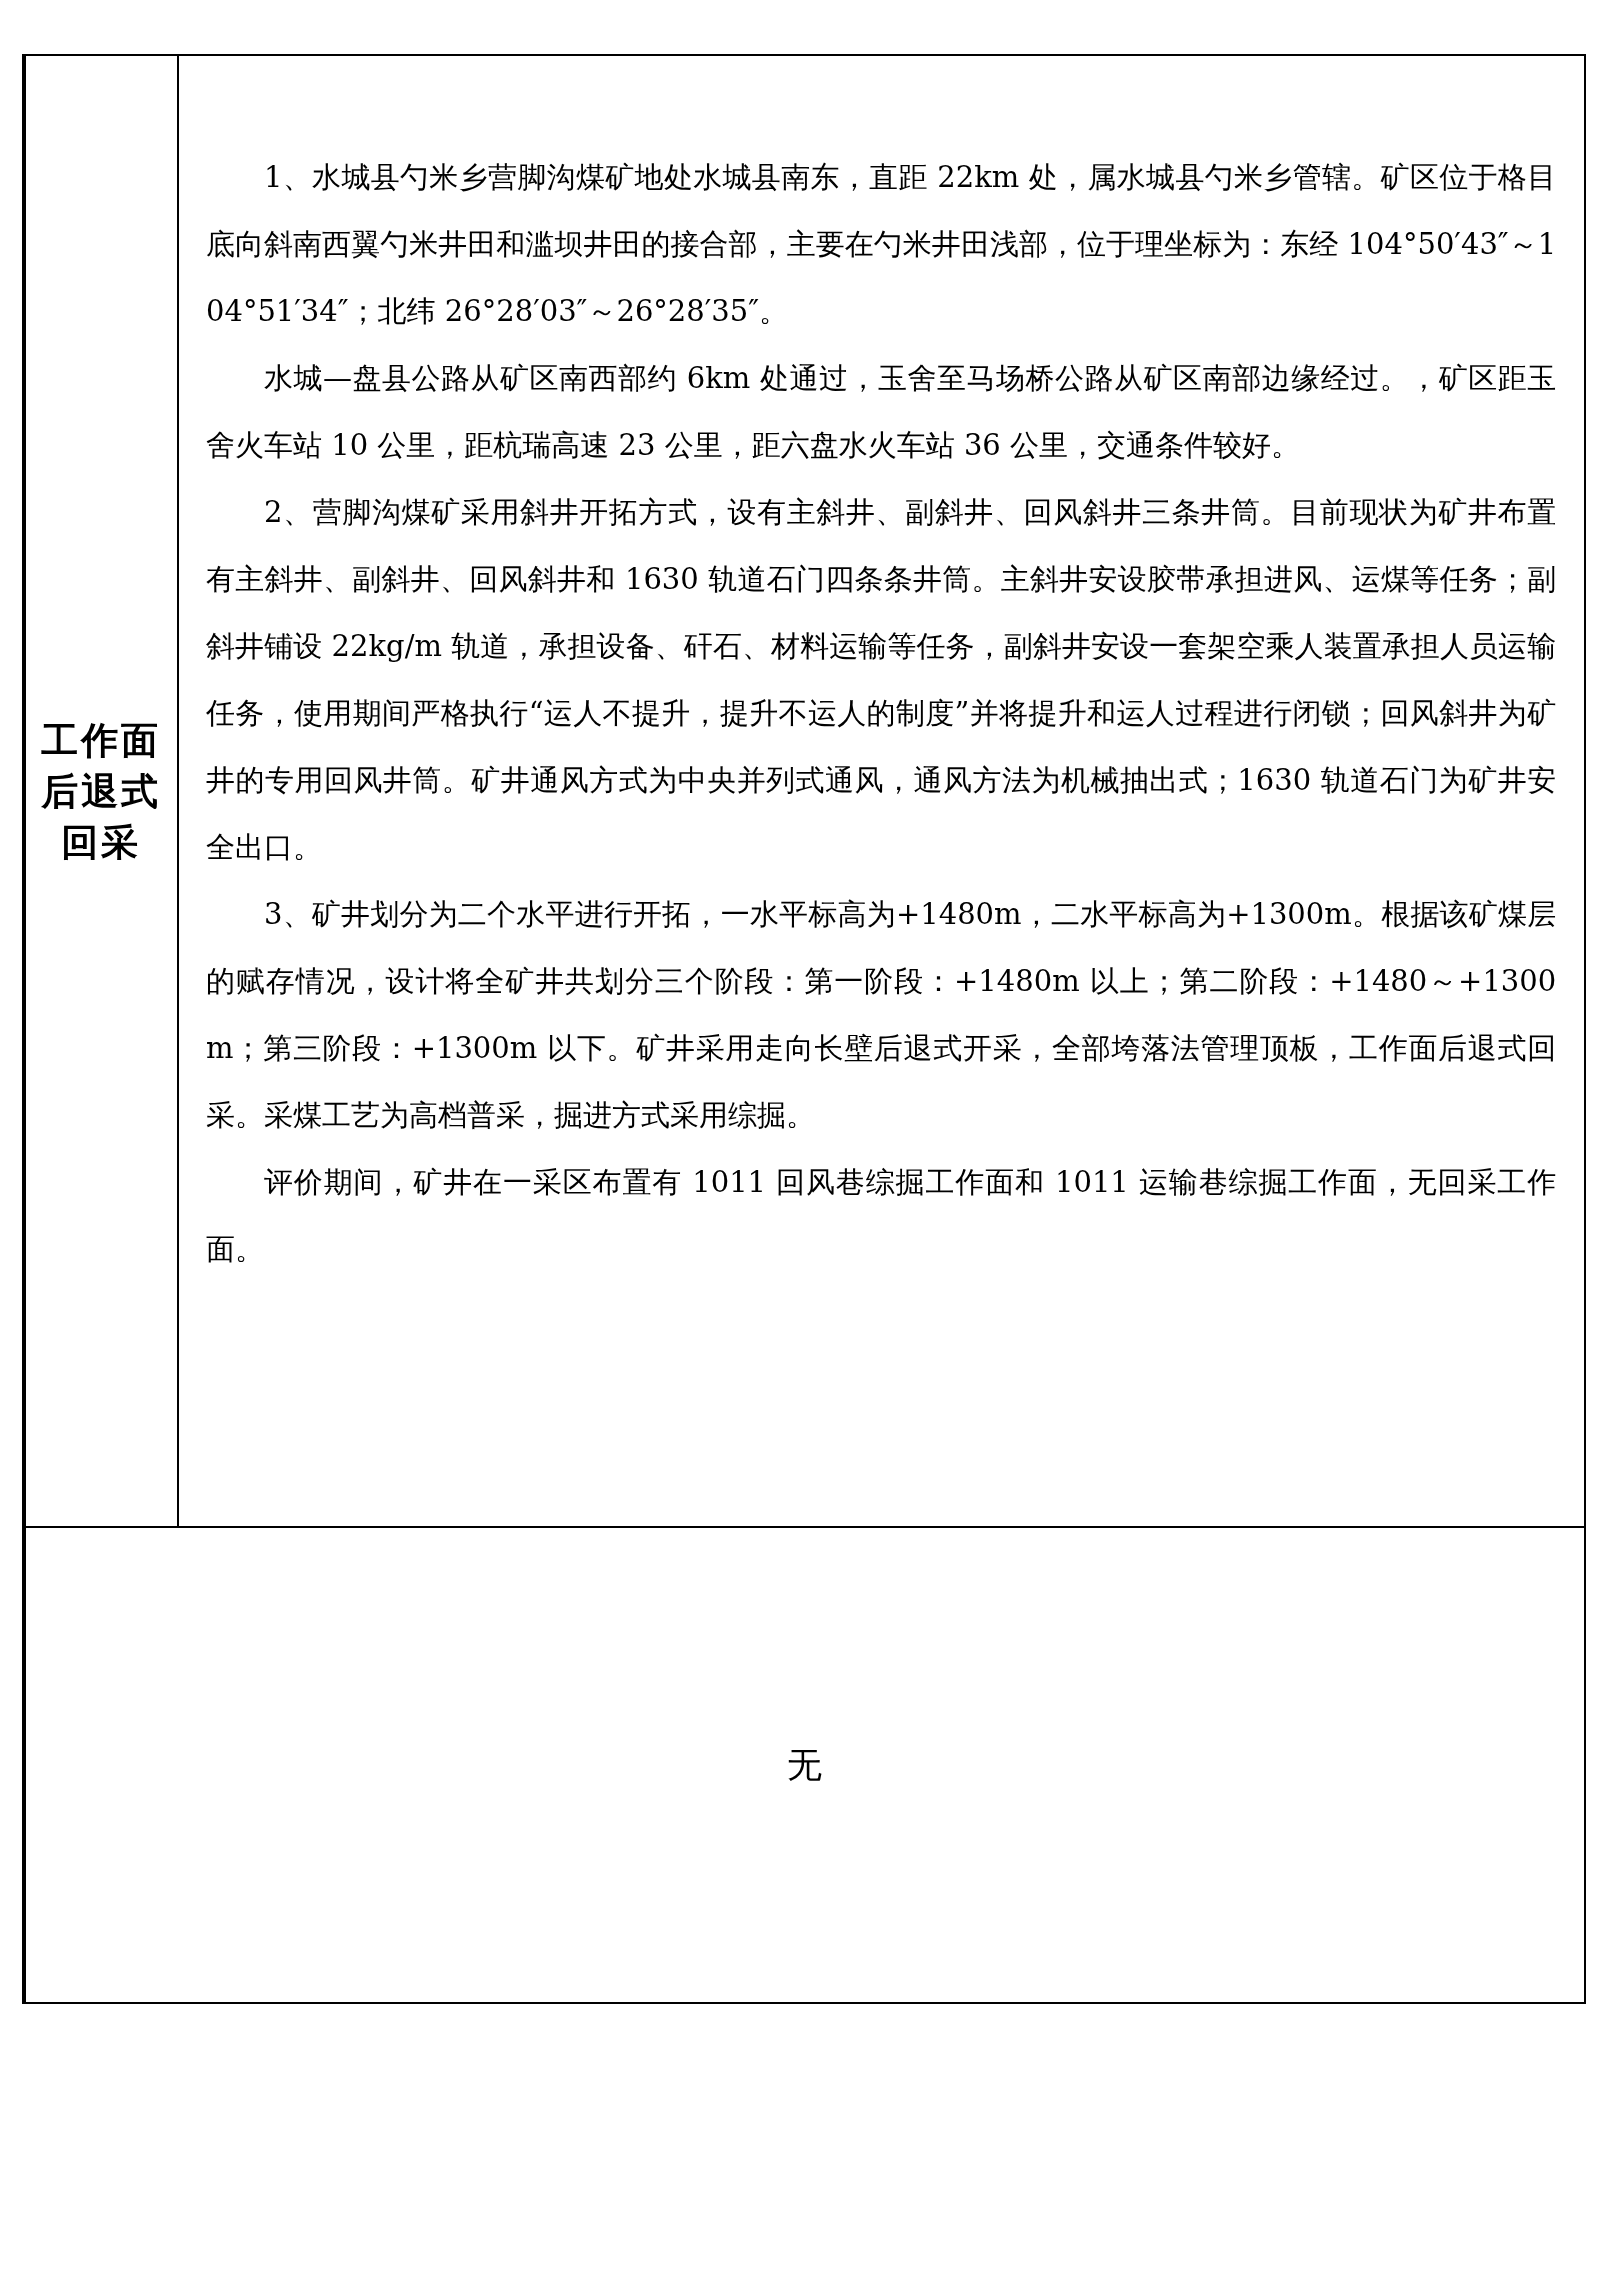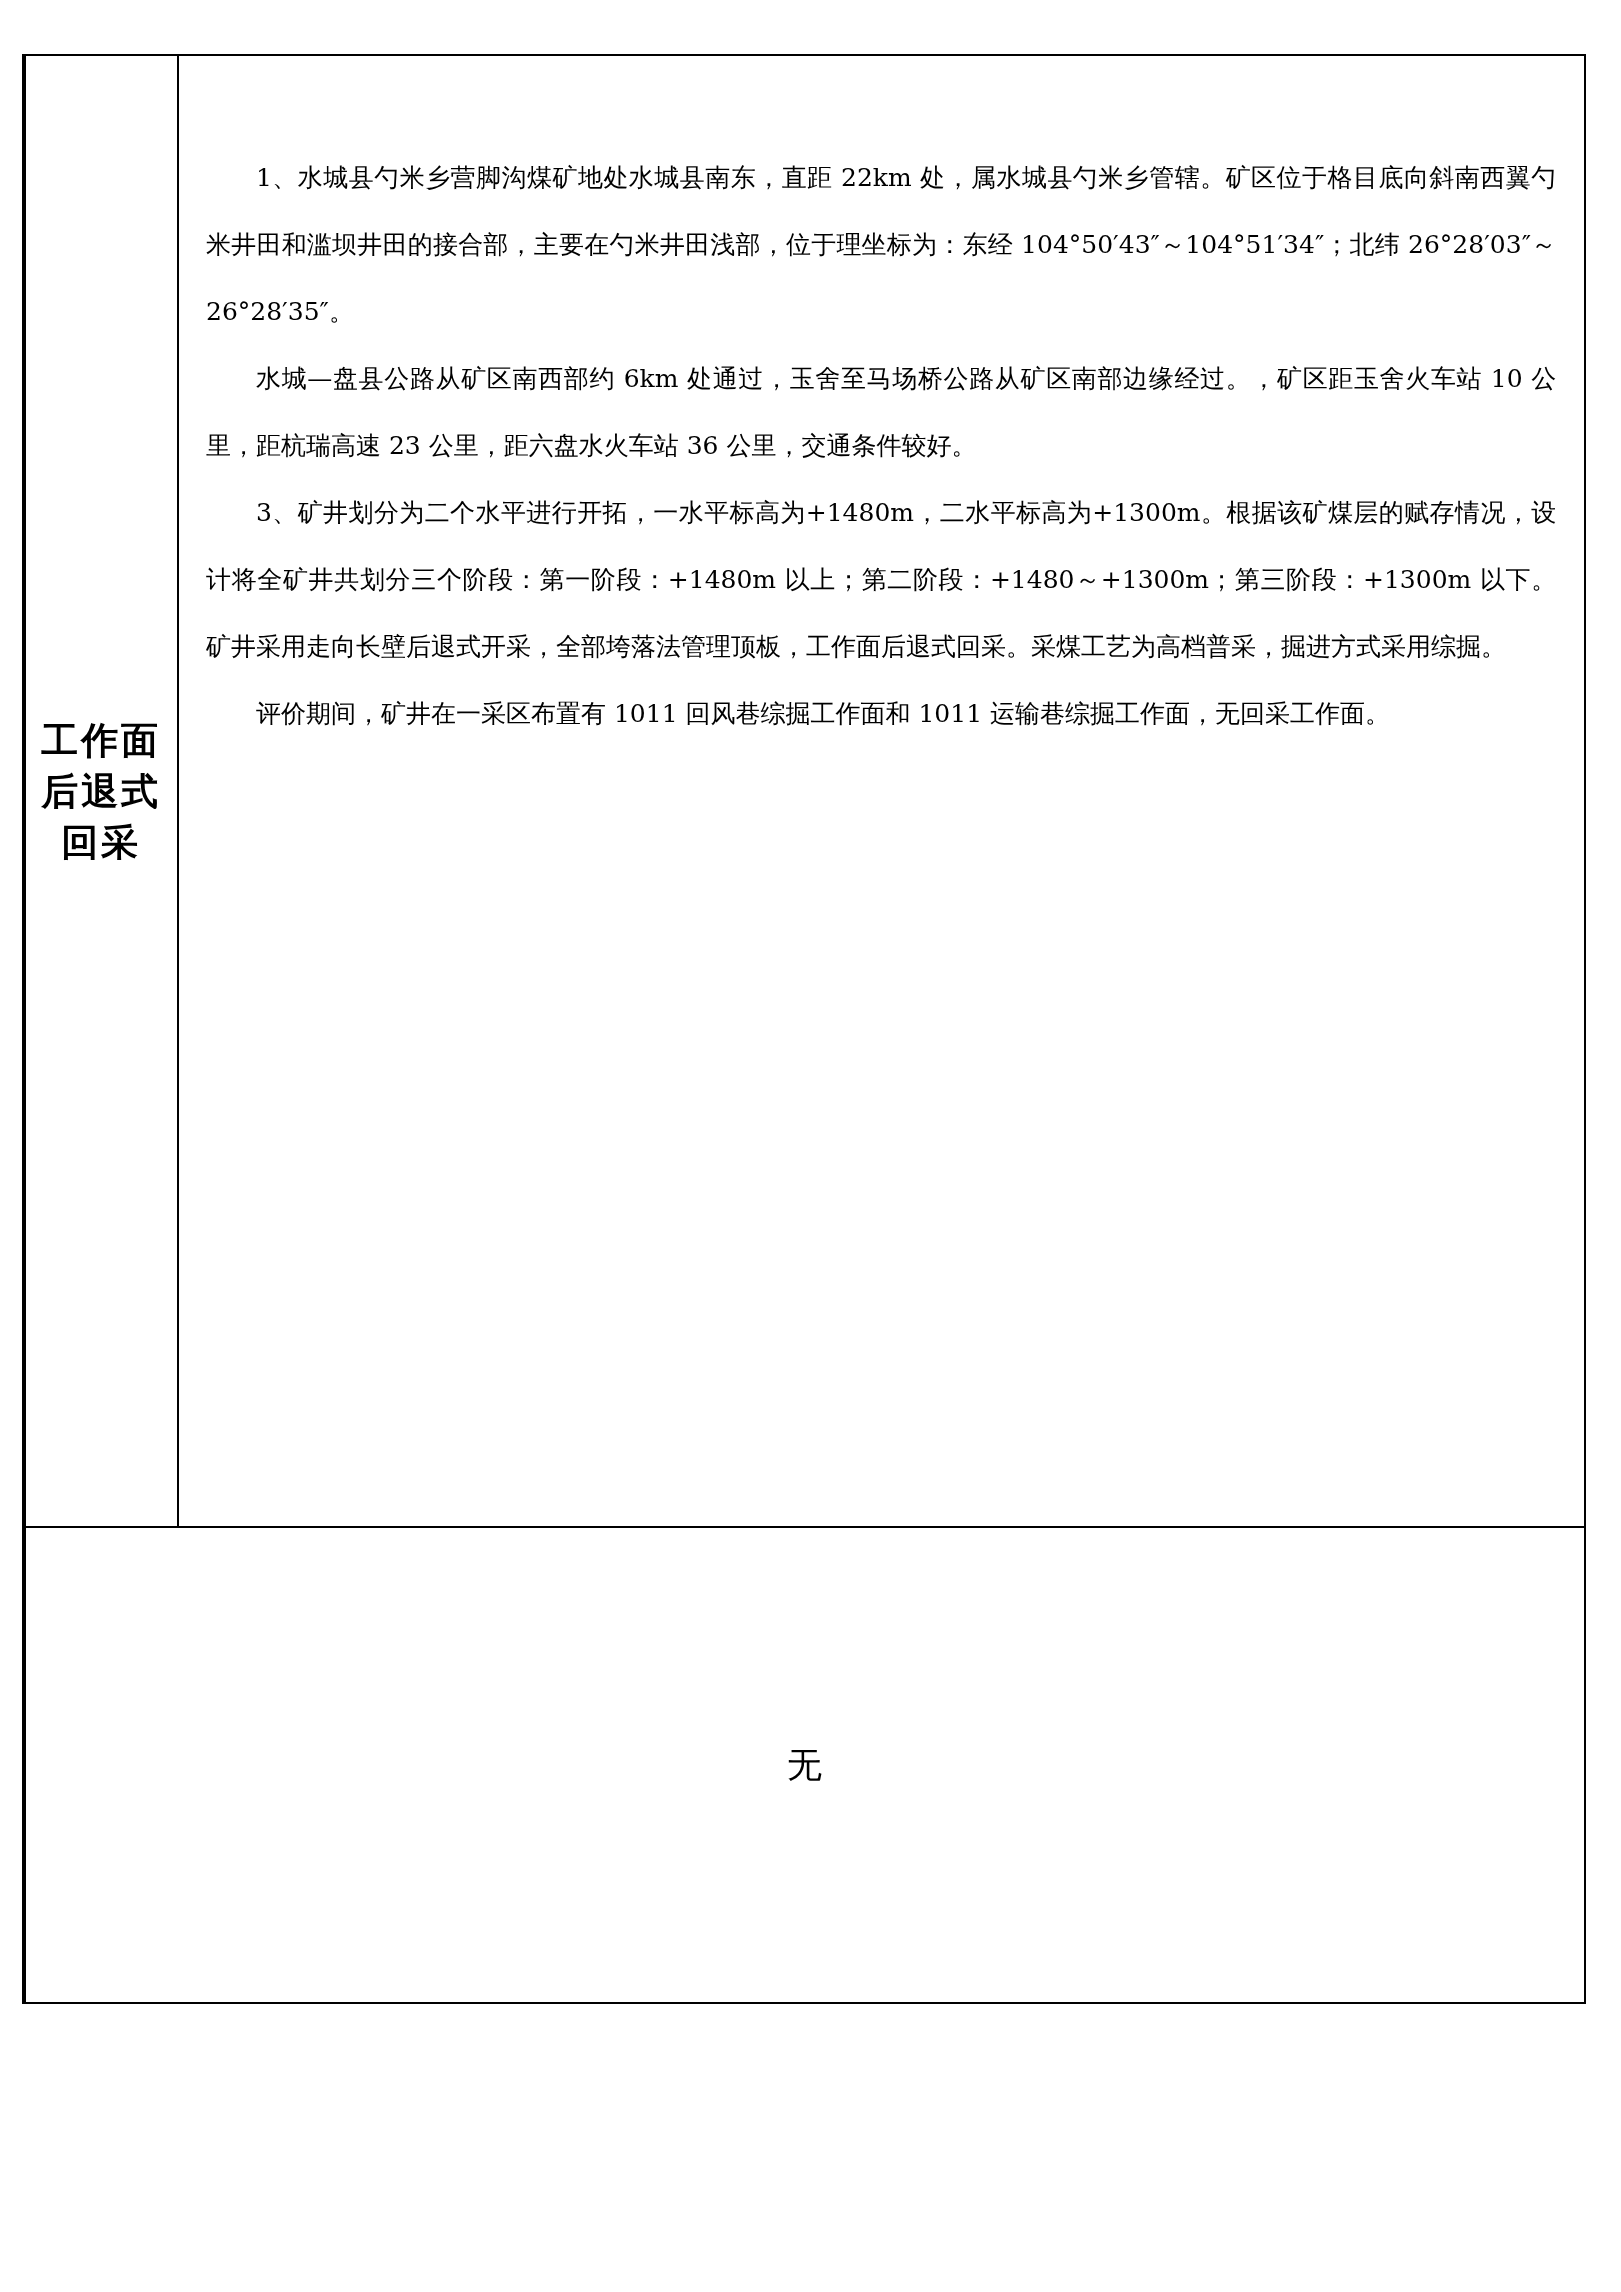--- a/index.html
+++ b/index.html
@@ -56,21 +56,21 @@
     text-align: center;
     letter-spacing: 2.9px;
     word-break: break-all;
   }
   .content-cell {
     flex: 1;
     min-width: 0;
   }
   .intro-content {
     padding: 88px 27.4px 9.8px 27.4px;
-    font-size: 25px;
+    font-size: 29px;
     line-height: 67px;
     text-align: justify;
   }
   .intro-content p {
     text-indent: 2em;
     word-break: break-all;
   }
   .other-content {
     display: flex;
     align-items: center;
@@ -84,20 +84,21 @@
 <div class="page">
   <div class="doc-table">
 
     <div class="row row-intro">
       <div class="label-cell">
         <div class="label-text">工作面后退式回采</div>
       </div>
       <div class="content-cell intro-content">
         <p>1、水城县勺米乡营脚沟煤矿地处水城县南东，直距 22km 处，属水城县勺米乡管辖。矿区位于格目底向斜南西翼勺米井田和滥坝井田的接合部，主要在勺米井田浅部，位于理坐标为：东经 104°50′43″～104°51′34″；北纬 26°28′03″～26°28′35″。</p>
         <p>水城—盘县公路从矿区南西部约 6km 处通过，玉舍至马场桥公路从矿区南部边缘经过。，矿区距玉舍火车站 10 公里，距杭瑞高速 23 公里，距六盘水火车站 36 公里，交通条件较好。</p>
+        <p>2、营脚沟煤矿采用斜井开拓方式，设有主斜井、副斜井、回风斜井三条井筒。目前现状为矿井布置有主斜井、副斜井、回风斜井和 1630 轨道石门四条条井筒。主斜井安设胶带承担进风、运煤等任务；副斜井铺设 22kg/m 轨道，承担设备、矸石、材料运输等任务，副斜井安设一套架空乘人装置承担人员运输任务，使用期间严格执行“运人不提升，提升不运人的制度”并将提升和运人过程进行闭锁；回风斜井为矿井的专用回风井筒。矿井通风方式为中央并列式通风，通风方法为机械抽出式；1630 轨道石门为矿井安全出口。</p>
         <p>3、矿井划分为二个水平进行开拓，一水平标高为+1480m，二水平标高为+1300m。根据该矿煤层的赋存情况，设计将全矿井共划分三个阶段：第一阶段：+1480m 以上；第二阶段：+1480～+1300m；第三阶段：+1300m 以下。矿井采用走向长壁后退式开采，全部垮落法管理顶板，工作面后退式回采。采煤工艺为高档普采，掘进方式采用综掘。</p>
         <p>评价期间，矿井在一采区布置有 1011 回风巷综掘工作面和 1011 运输巷综掘工作面，无回采工作面。</p>
       </div>
     </div>
 
     <div class="row row-other">
       <div class="content-cell other-content">
         <span>无</span>
       </div>
     </div>

